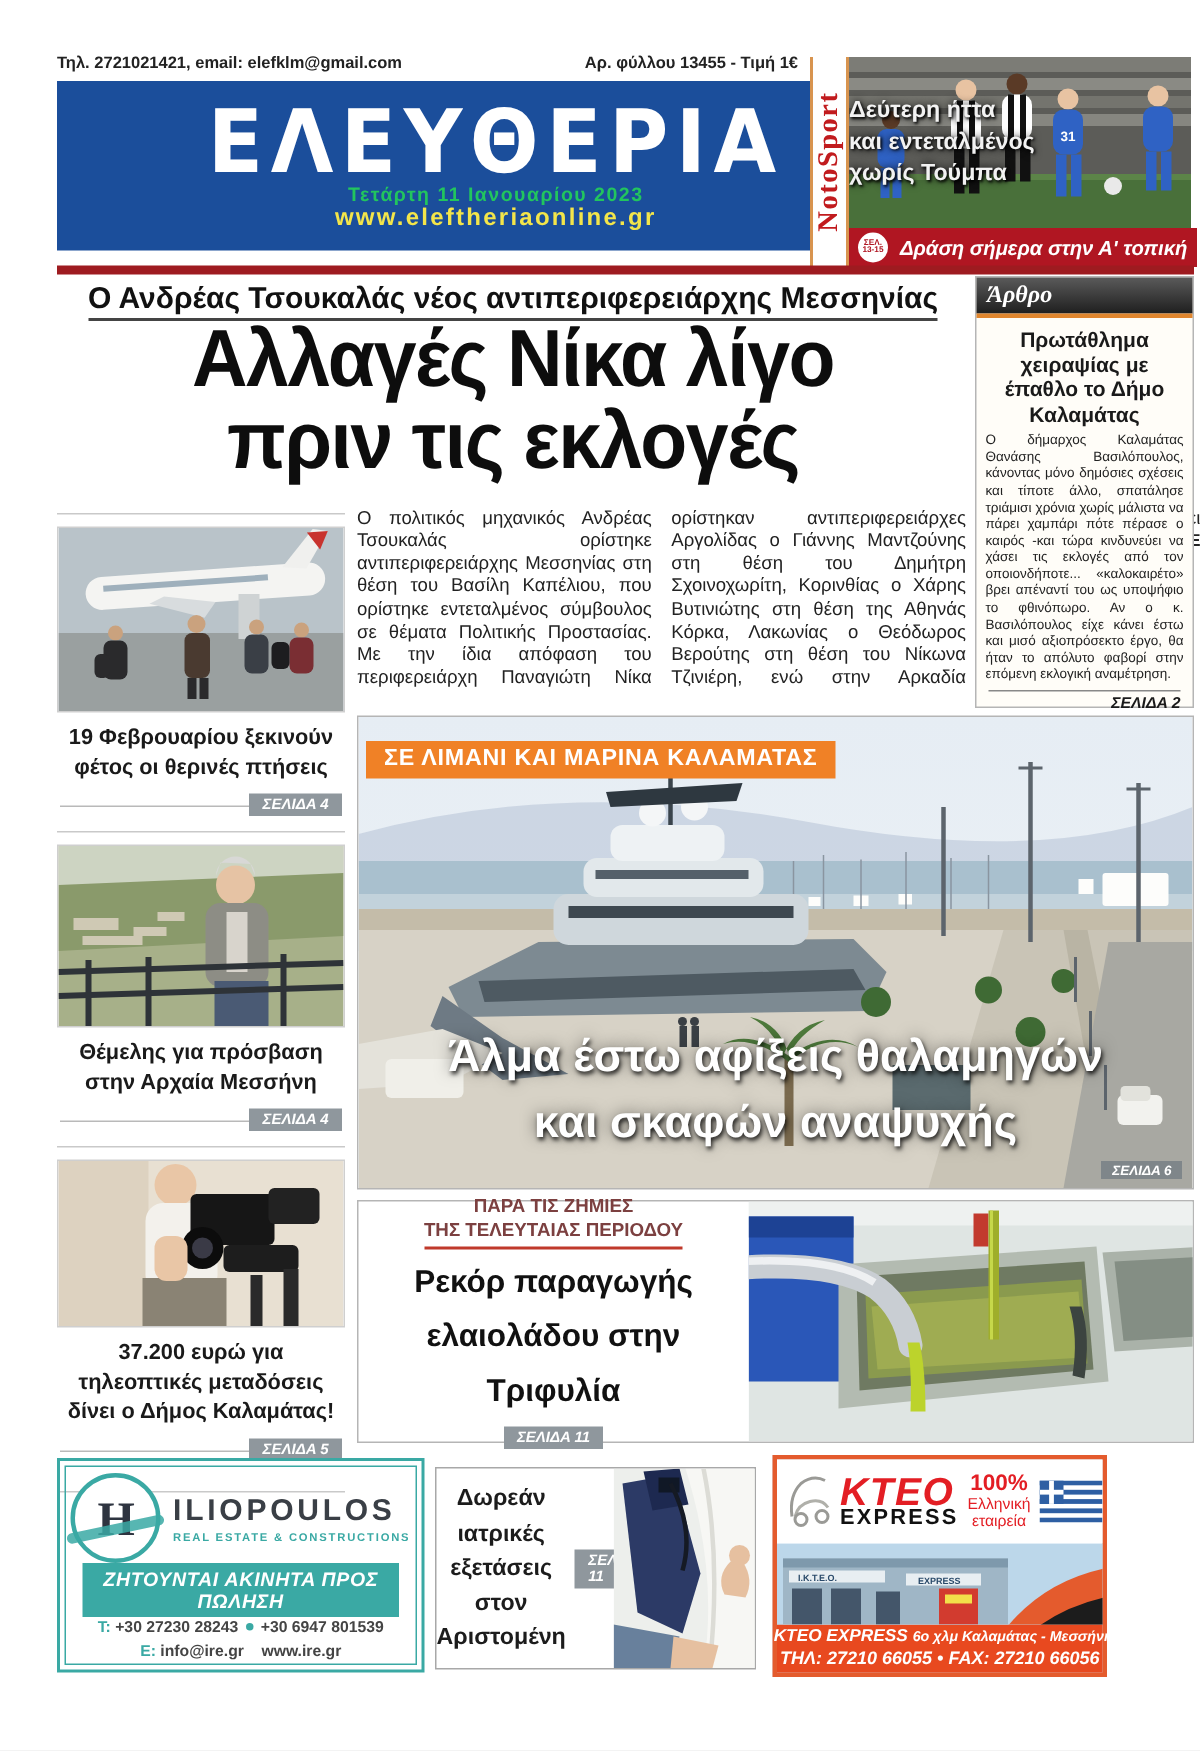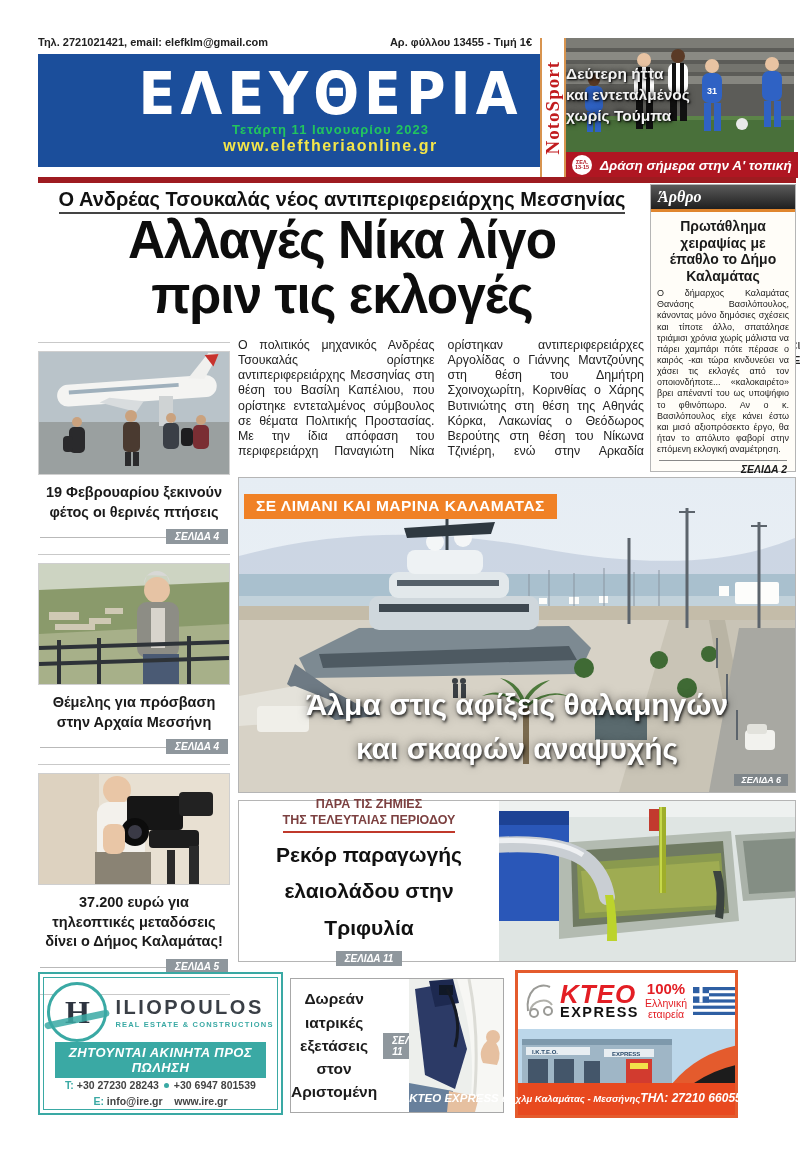--- a/index.html
+++ b/index.html
@@ -120,21 +120,21 @@
   .kt-car{flex:0 0 30px;height:40px;}
   .kt-brand{line-height:.95;}
   .kt-brand .b1{color:#e31e24;font-weight:bold;font-style:italic;font-size:26px;letter-spacing:1px;}
   .kt-brand .b2{color:#111;font-weight:bold;font-size:14.5px;letter-spacing:1.5px;display:block;}
   .kt-right{margin-left:auto;display:flex;align-items:center;gap:6px;}
   .kt-pct{color:#e31e24;text-align:center;line-height:1.1;font-weight:bold;}
   .kt-pct .p{font-size:15px;display:block;}
   .kt-pct .g{font-size:10.5px;display:block;font-weight:normal;color:#e31e24;}
   .kt-mid{flex:1;position:relative;overflow:hidden;}
   .kt-mid svg{position:absolute;inset:0;}
-  .kt-band{height:32px;background:#e8491f;display:flex;align-items:center;
+  .kt-band{height:32px;background:#e8491f;display:flex;flex-direction:column;align-items:center;
            justify-content:center;line-height:1.15;}
   .kt-band .l1{color:#fff;font-weight:bold;font-style:italic;font-size:11.5px;white-space:nowrap;}
   .kt-band .l1 .sm{font-size:9.5px;}
   .kt-band .l2{color:#fff;font-weight:bold;font-style:italic;font-size:12px;white-space:nowrap;}
 </style>
 </head>
 <body>
 
 <div id="page">
 
@@ -415,21 +415,21 @@
       <rect x="506" y="252" width="30" height="20" rx="4" fill="#f2f2ee"></rect>
       <rect x="508" y="246" width="20" height="10" rx="3" fill="#e2e2dc"></rect>
       <g stroke="#5c646c" stroke-width="2">
           <line x1="478" y1="160" x2="478" y2="190"></line>
           <line x1="488" y1="196" x2="488" y2="226"></line>
           <line x1="498" y1="232" x2="498" y2="262"></line>
         </g>
     </svg>
     <div class="m-kicker">ΣΕ ΛΙΜΑΝΙ ΚΑΙ ΜΑΡΙΝΑ ΚΑΛΑΜΑΤΑΣ</div>
     <div class="m-headline">
-      <div>Άλμα στις αφίξεις θαλαμηγών</div>
+      <div>Άλμα έστω αφίξεις θαλαμηγών</div>
       <div>και σκαφών αναψυχής</div>
     </div>
     <div class="m-badge">ΣΕΛΙΔΑ 6</div>
   </section>
 
   <section class="olive">
     <div class="o-left">
       <div class="o-kick">
         <span>ΠΑΡΑ ΤΙΣ ΖΗΜΙΕΣ</span><br>
         <span class="u">ΤΗΣ ΤΕΛΕΥΤΑΙΑΣ ΠΕΡΙΟΔΟΥ</span>

